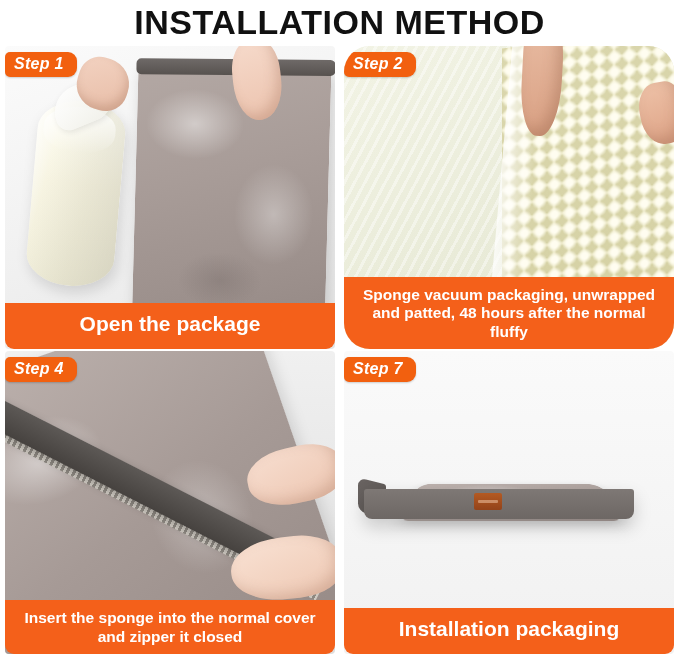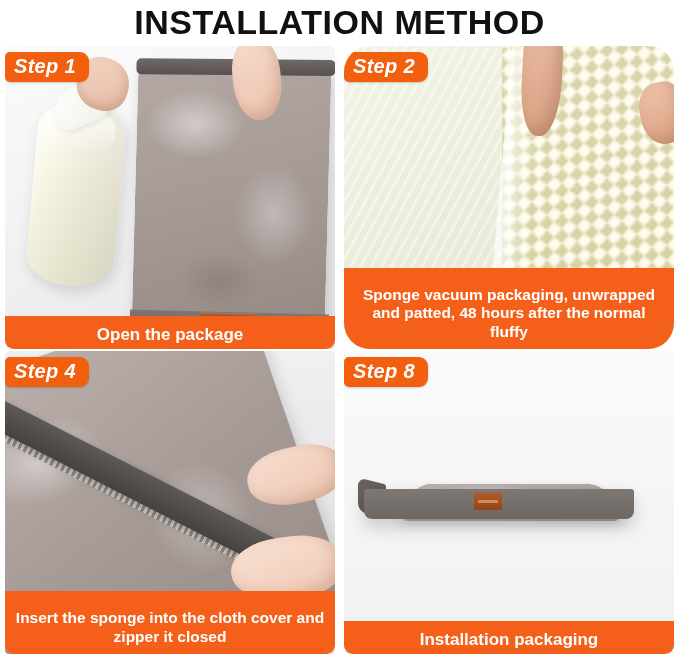--- a/index.html
+++ b/index.html
@@ -31,39 +31,39 @@
   .panel{
     position:relative;overflow:hidden;
     background:#f2f2f2;border-radius:4px;
   }
   .photo{position:absolute;inset:0;overflow:hidden;}
 
   
   .badge{
     position:absolute;left:0;top:6px;z-index:30;
     background:#f2600f;color:#ffffff;
-    font-size:20px;font-weight:bold;font-style:italic;
+    font-size:16px;font-weight:bold;font-style:italic;
     padding:3px 13px 4px 9px;
     border-radius:5px 9px 9px 5px;
     letter-spacing:0.3px;line-height:1.15;
     box-shadow:0 1px 2px rgba(0,0,0,.18);
   }
 
   
   .caption{
     position:absolute;left:0;right:0;bottom:0;z-index:25;
     background:#f4601a;color:#ffffff;
     text-align:center;
-    font-size:17px;font-weight:bold;
+    font-size:21px;font-weight:bold;
     line-height:1.18;
-    padding:9px 10px 4px;
+    padding:9px 10px 12px;
     border-radius:0 0 9px 9px;
     box-sizing:border-box;
   }
-  .caption.two-line{font-size:15.5px;padding:18px 8px 8px;}
+  .caption.two-line{font-size:15.5px;padding:9px 8px 8px;}
 
   
   .p1{background:linear-gradient(160deg,#fbfbfb 0%,#f0f0f0 55%,#e6e6e6 100%);}
   .roll{
     position:absolute;left:27px;top:55px;width:88px;height:185px;
     border-radius:44px/30px;
     background:
       linear-gradient(100deg,rgba(255,255,255,.85) 0%,rgba(255,255,255,.1) 22%,rgba(0,0,0,.05) 60%,rgba(0,0,0,.10) 100%),
       linear-gradient(180deg,#fdfcf0 0%,#f6f3df 45%,#efecd6 100%);
     box-shadow:3px 6px 14px rgba(0,0,0,.13);
@@ -273,28 +273,28 @@
 
     <div class="panel p3">
       <div class="photo">
         <div class="cover3"></div>
         <div class="zipteeth"></div>
         <div class="zipband"></div>
         <div class="hand3a"></div>
         <div class="hand3b"></div>
       </div>
       <div class="badge">Step 4</div>
-      <div class="caption two-line">Insert the sponge into the cloth cover and zipper it closed</div>
+      <div class="caption two-line">Insert the sponge into the normal cover and zipper it closed</div>
     </div>
 
     <div class="panel p4">
       <div class="photo">
         <div class="bed-top"></div>
         <div class="bed-side"></div>
         <div class="bed-front"></div>
         <div class="tag4"></div>
       </div>
-      <div class="badge">Step 8</div>
+      <div class="badge">Step 7</div>
       <div class="caption">Installation packaging</div>
     </div>
 
   </div>
 </div>
 
 </body></html>

